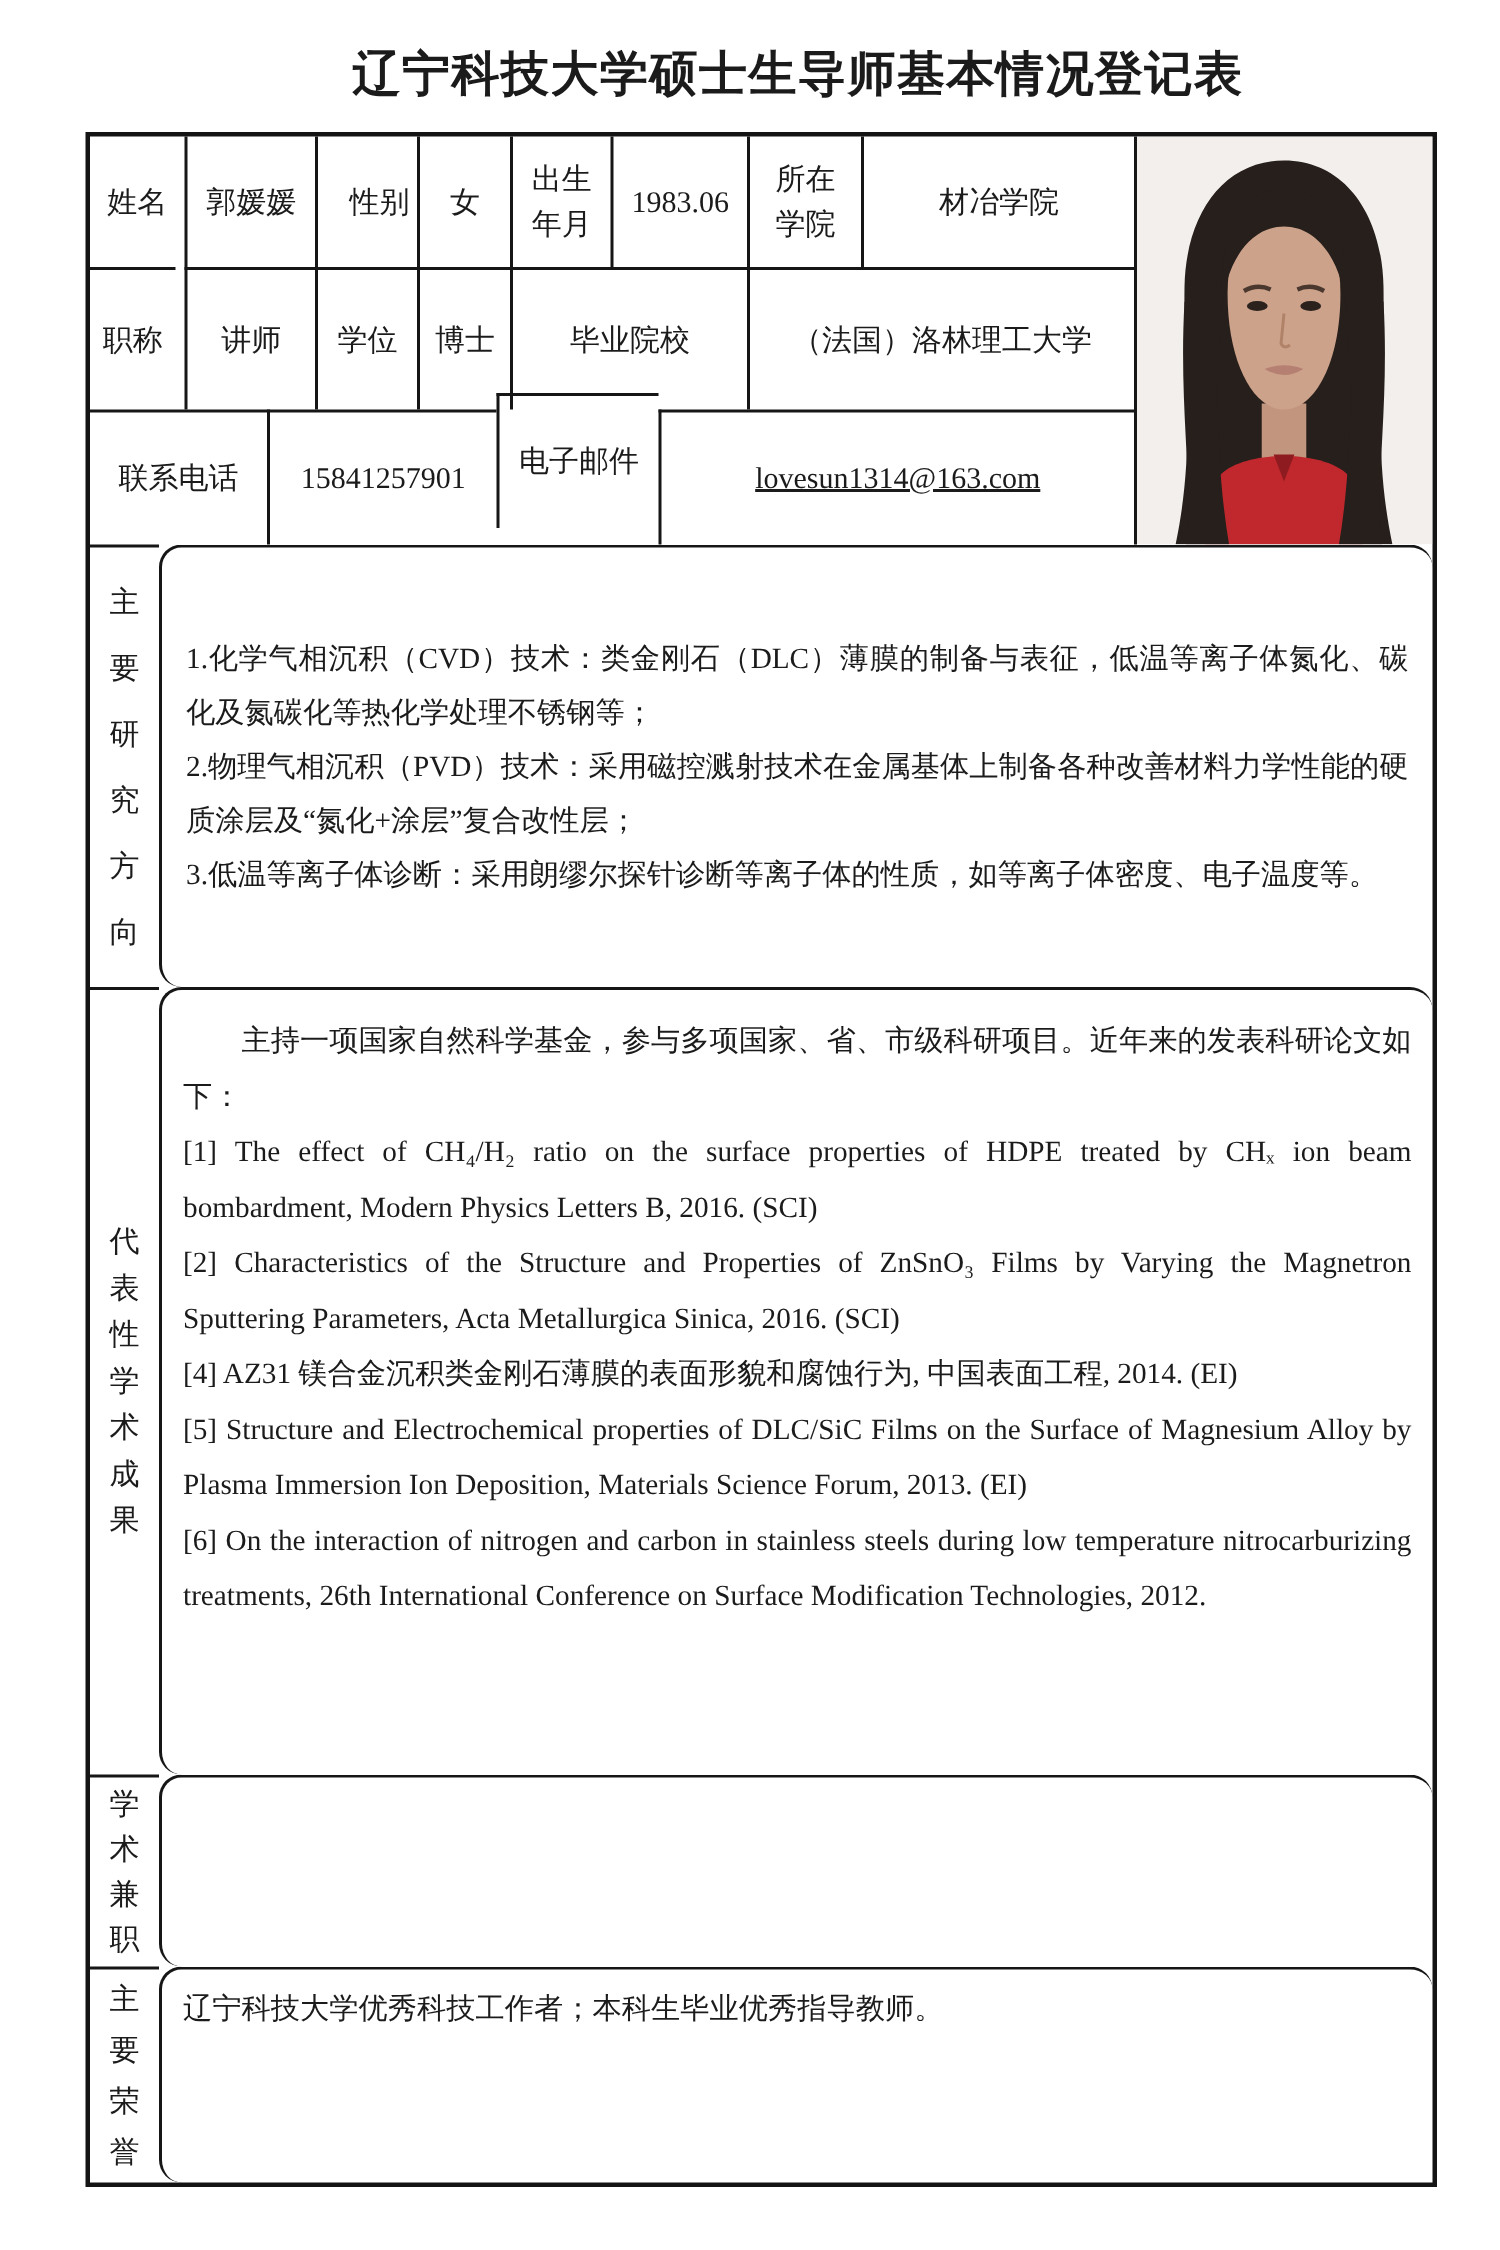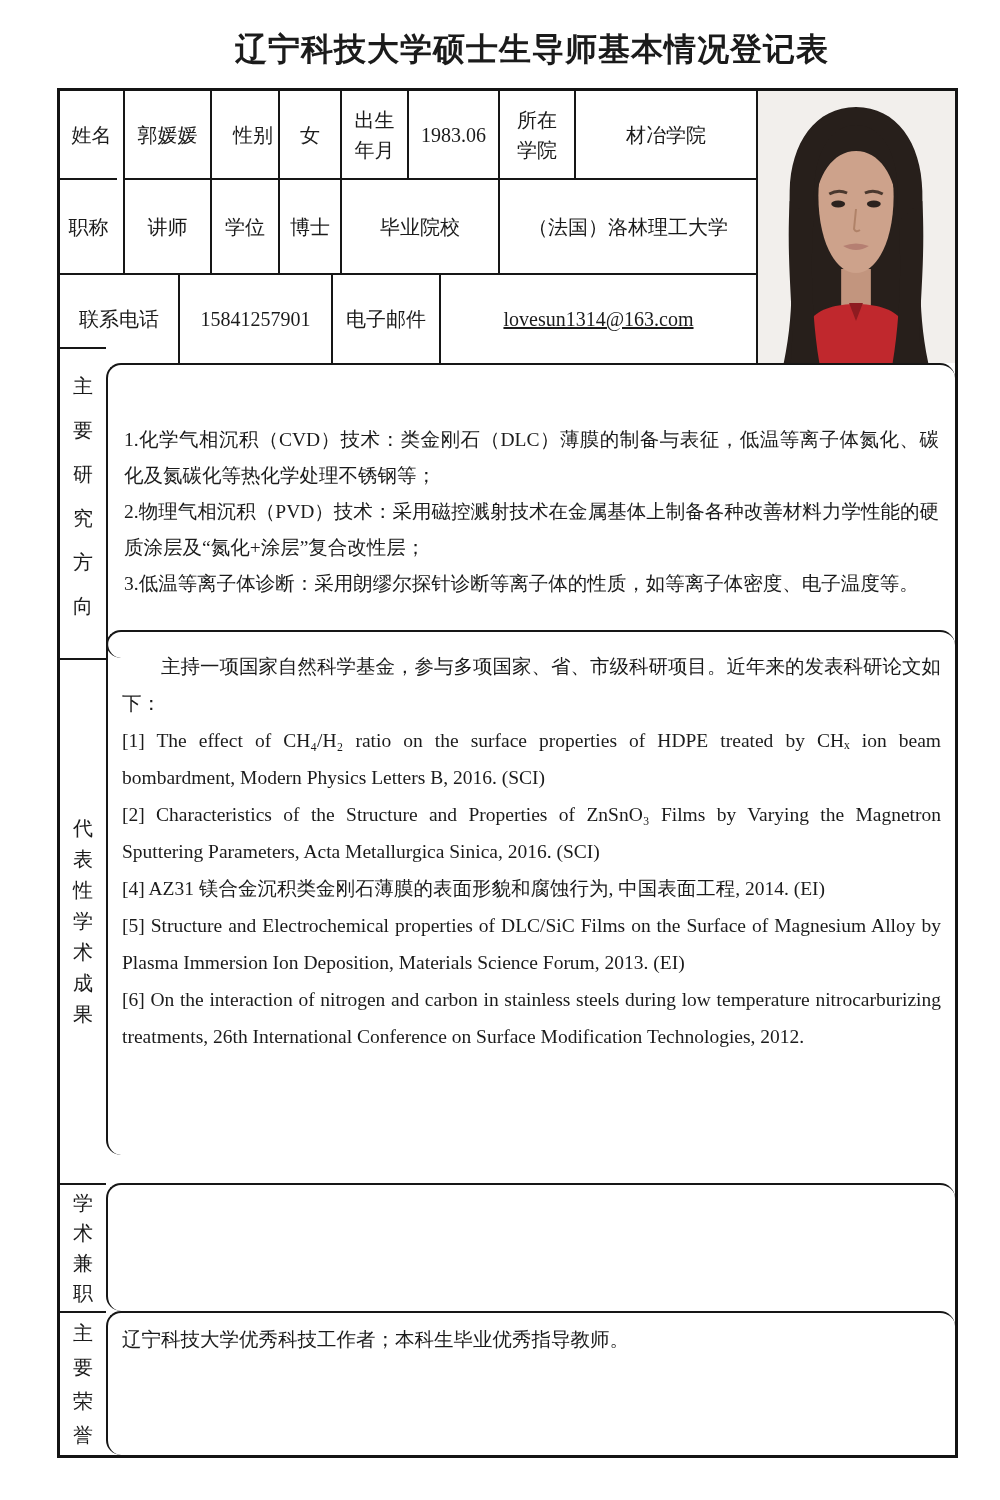--- a/index.html
+++ b/index.html
@@ -101,38 +101,38 @@
 
     <div class="cell edgeL" style="left:0;top:87px;width:57px;height:95px">职称</div>
     <div class="cell" style="left:63px;top:87px;width:87px;height:95px">讲师</div>
     <div class="cell" style="left:150px;top:87px;width:68px;height:95px">学位</div>
     <div class="cell" style="left:218px;top:87px;width:62px;height:95px">博士</div>
     <div class="cell" style="left:280px;top:87px;width:158px;height:95px">毕业院校</div>
     <div class="cell" style="left:438px;top:87px;width:258px;height:95px">（法国）洛林理工大学</div>
 
     <div class="cell edgeL" style="left:0;top:182px;width:118px;height:90px">联系电话</div>
     <div class="cell" style="left:118px;top:182px;width:153px;height:90px">15841257901</div>
-    <div class="cell" style="left:271px;top:182px;width:108px;height:90px">电子邮件</div>
+    <div class="cell" style="left:271px;top:171px;width:108px;height:90px">电子邮件</div>
     <div class="cell" style="left:379px;top:182px;width:317px;height:90px">
       <span class="underline">lovesun1314@163.com</span>
     </div>
 
-    <div class="cell edgeL vlab lh44" style="left:0;top:256px;width:46px;height:295px">
+    <div class="cell edgeL vlab lh44" style="left:0;top:272px;width:46px;height:295px">
       <span>主要研究方向</span>
     </div>
     <div class="content research" style="left:46px;top:272px;width:849px;height:295px">
       <p>1.化学气相沉积（CVD）技术：类金刚石（DLC）薄膜的制备与表征，低温等离子体氮化、碳化及氮碳化等热化学处理不锈钢等；</p>
       <p>2.物理气相沉积（PVD）技术：采用磁控溅射技术在金属基体上制备各种改善材料力学性能的硬质涂层及“氮化+涂层”复合改性层；</p>
       <p>3.低温等离子体诊断：采用朗缪尔探针诊断等离子体的性质，如等离子体密度、电子温度等。</p>
     </div>
 
     <div class="cell edgeL vlab lh31" style="left:0;top:567px;width:46px;height:525px">
       <span>代表性学术成果</span>
     </div>
-    <div class="content pubs" style="left:46px;top:539px;width:849px;height:525px">
+    <div class="content pubs" style="left:46px;top:567px;width:849px;height:525px">
       <p class="intro">主持一项国家自然科学基金，参与多项国家、省、市级科研项目。近年来的发表科研论文如下：</p>
       <p>[1] The effect of CH₄/H₂ ratio on the surface properties of HDPE treated by CHₓ ion beam bombardment, Modern Physics Letters B, 2016. (SCI)</p>
       <p>[2] Characteristics of the Structure and Properties of ZnSnO₃ Films by Varying the Magnetron Sputtering Parameters, Acta Metallurgica Sinica, 2016. (SCI)</p>
       <p>[4] AZ31 镁合金沉积类金刚石薄膜的表面形貌和腐蚀行为, 中国表面工程, 2014. (EI)</p>
       <p>[5] Structure and Electrochemical properties of DLC/SiC Films on the Surface of Magnesium Alloy by Plasma Immersion Ion Deposition, Materials Science Forum, 2013. (EI)</p>
       <p>[6] On the interaction of nitrogen and carbon in stainless steels during low temperature nitrocarburizing treatments, 26th International Conference on Surface Modification Technologies, 2012.</p>
     </div>
 
     <div class="cell edgeL vlab lh30" style="left:0;top:1092px;width:46px;height:128px">
       <span>学术兼职</span>

